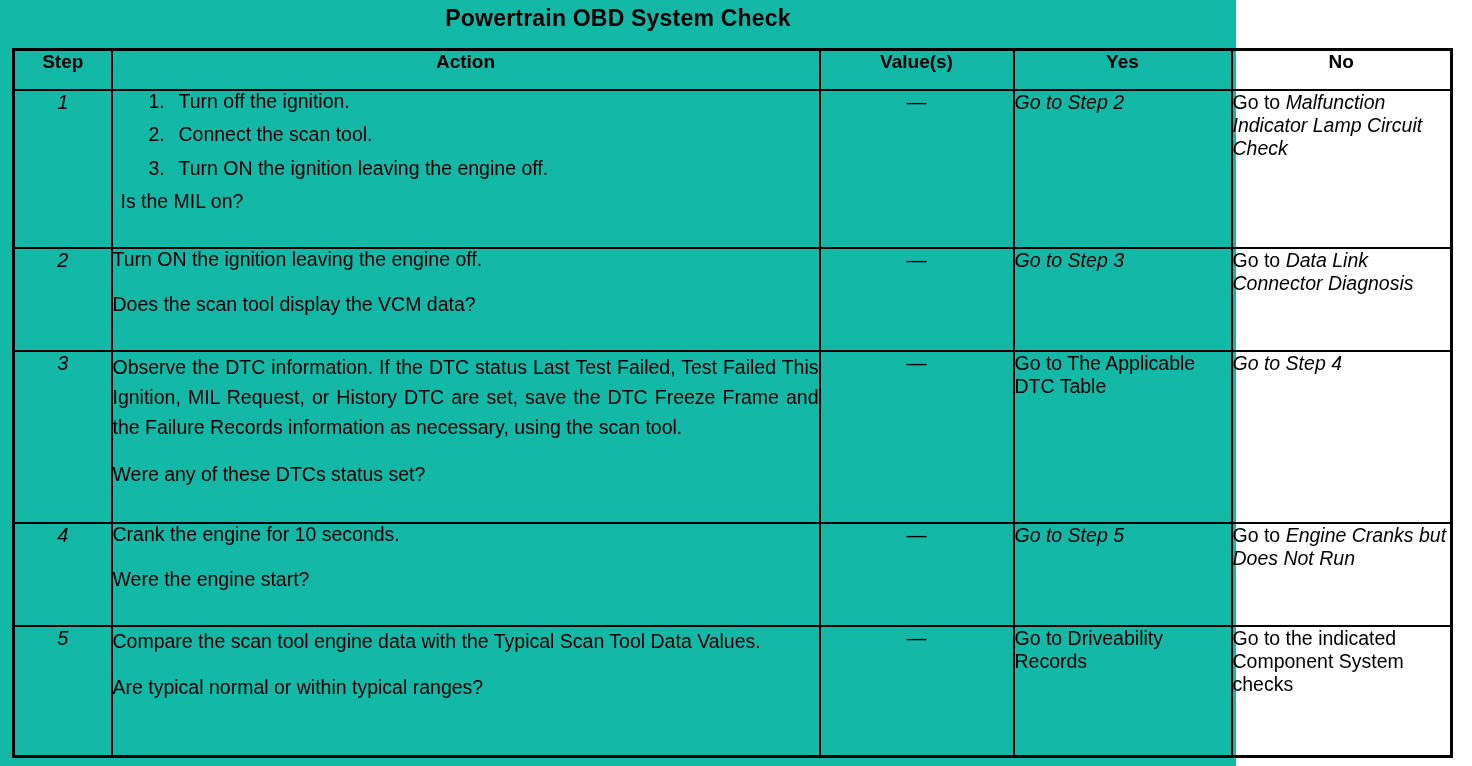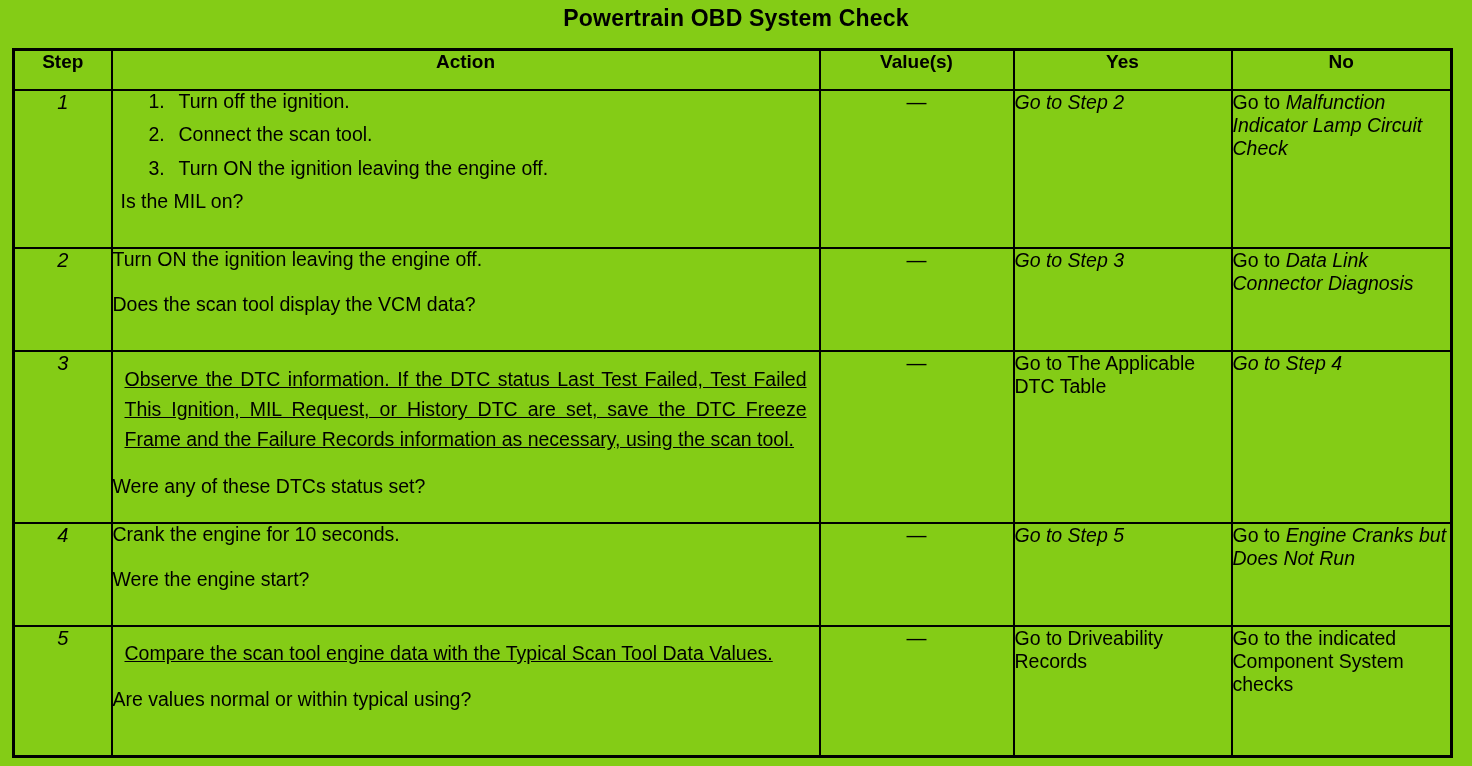--- a/index.html
+++ b/index.html
@@ -9,23 +9,23 @@
   }
   body {
     width: 1472px;
     height: 766px;
     font-family: "Liberation Sans", sans-serif;
     color: #000000;
     overflow: hidden;
   }
   .page {
     position: relative;
-    width: 1472px;
+    width: 1236px;
     height: 766px;
-    background: #84cc16;
+    background: #14b8a6;
   }
   .doc-title {
     text-align: center;
     font-size: 23px;
     font-weight: bold;
     letter-spacing: 0.2px;
     line-height: 30px;
     padding-top: 3px;
     margin: 0;
   }
@@ -100,23 +100,22 @@
   }
   .numlist li .num {
     width: 30px;
     flex: 0 0 30px;
   }
   .numlist li .txt { flex: 1 1 auto; }
   .q-line { margin-top: 2px; padding-left: 8px; }
   .para {
     text-align: justify;
     text-justify: inter-word;
-    margin: 12px;
+    margin: 0;
     line-height: 1.55;
-    text-decoration: underline;
   }
   .para-last-line { margin: 0; line-height: 1.55; }
   .spaced { margin-top: 16px; }
   .line { margin: 0 0 16px 0; }
   .line:last-child { margin-bottom: 0; margin-top: 24px; }
   .tight { line-height: 1.5; }
 </style>
 </head>
 <body>
 
@@ -212,21 +211,21 @@
           </td>
           <td class="answer-cell ans-top">
             <span>Go to </span><span class="italic">Engine Cranks but Does Not Run</span>
           </td>
         </tr>
 
         <tr style="height:130px;">
           <td class="step-cell">5</td>
           <td class="action-cell">
             <p class="para tight">Compare the scan tool engine data with the Typical Scan Tool Data Values.</p>
-            <p class="para-last-line spaced">Are values normal or within typical using?</p>
+            <p class="para-last-line spaced">Are typical normal or within typical ranges?</p>
           </td>
           <td class="value-cell">—</td>
           <td class="answer-cell ans-bottom">Go to Driveability Records</td>
           <td class="answer-cell ans-middle">Go to the indicated Component System checks</td>
         </tr>
 
       </tbody>
     </table>
   </div>
 </div>

